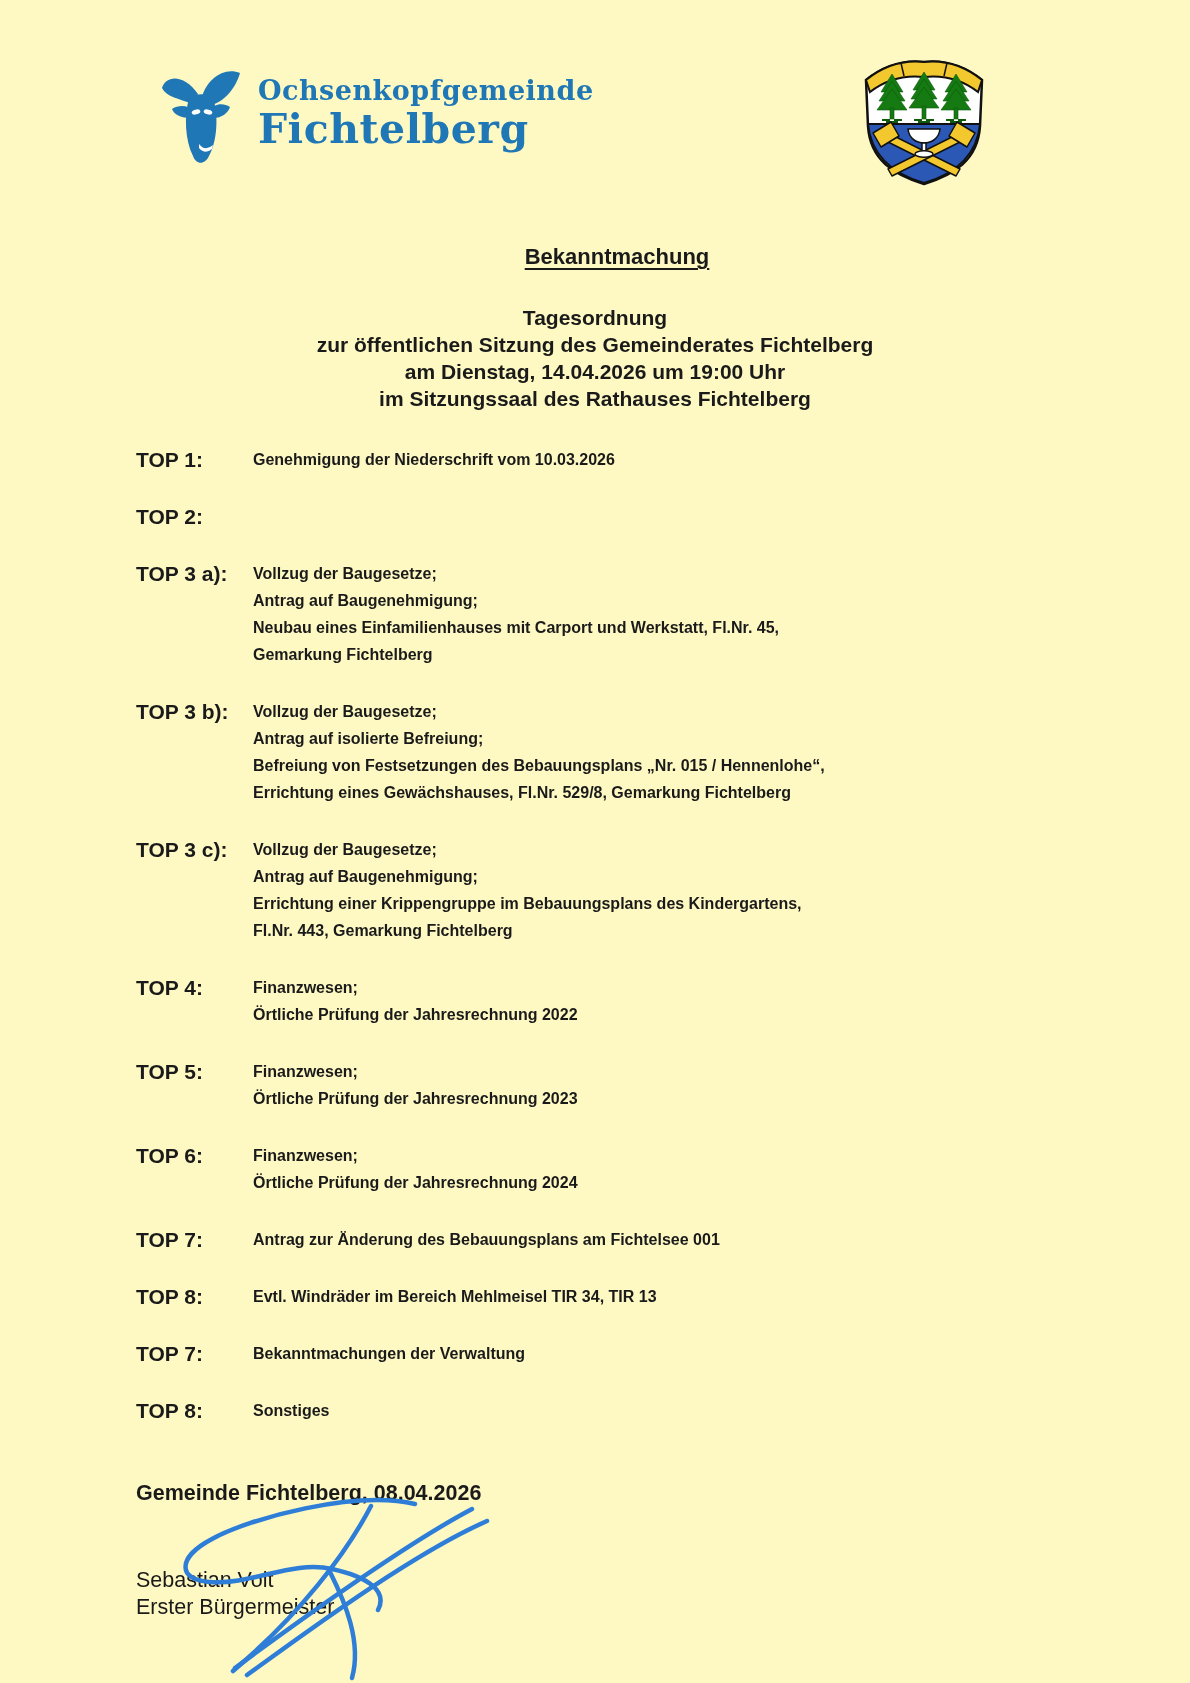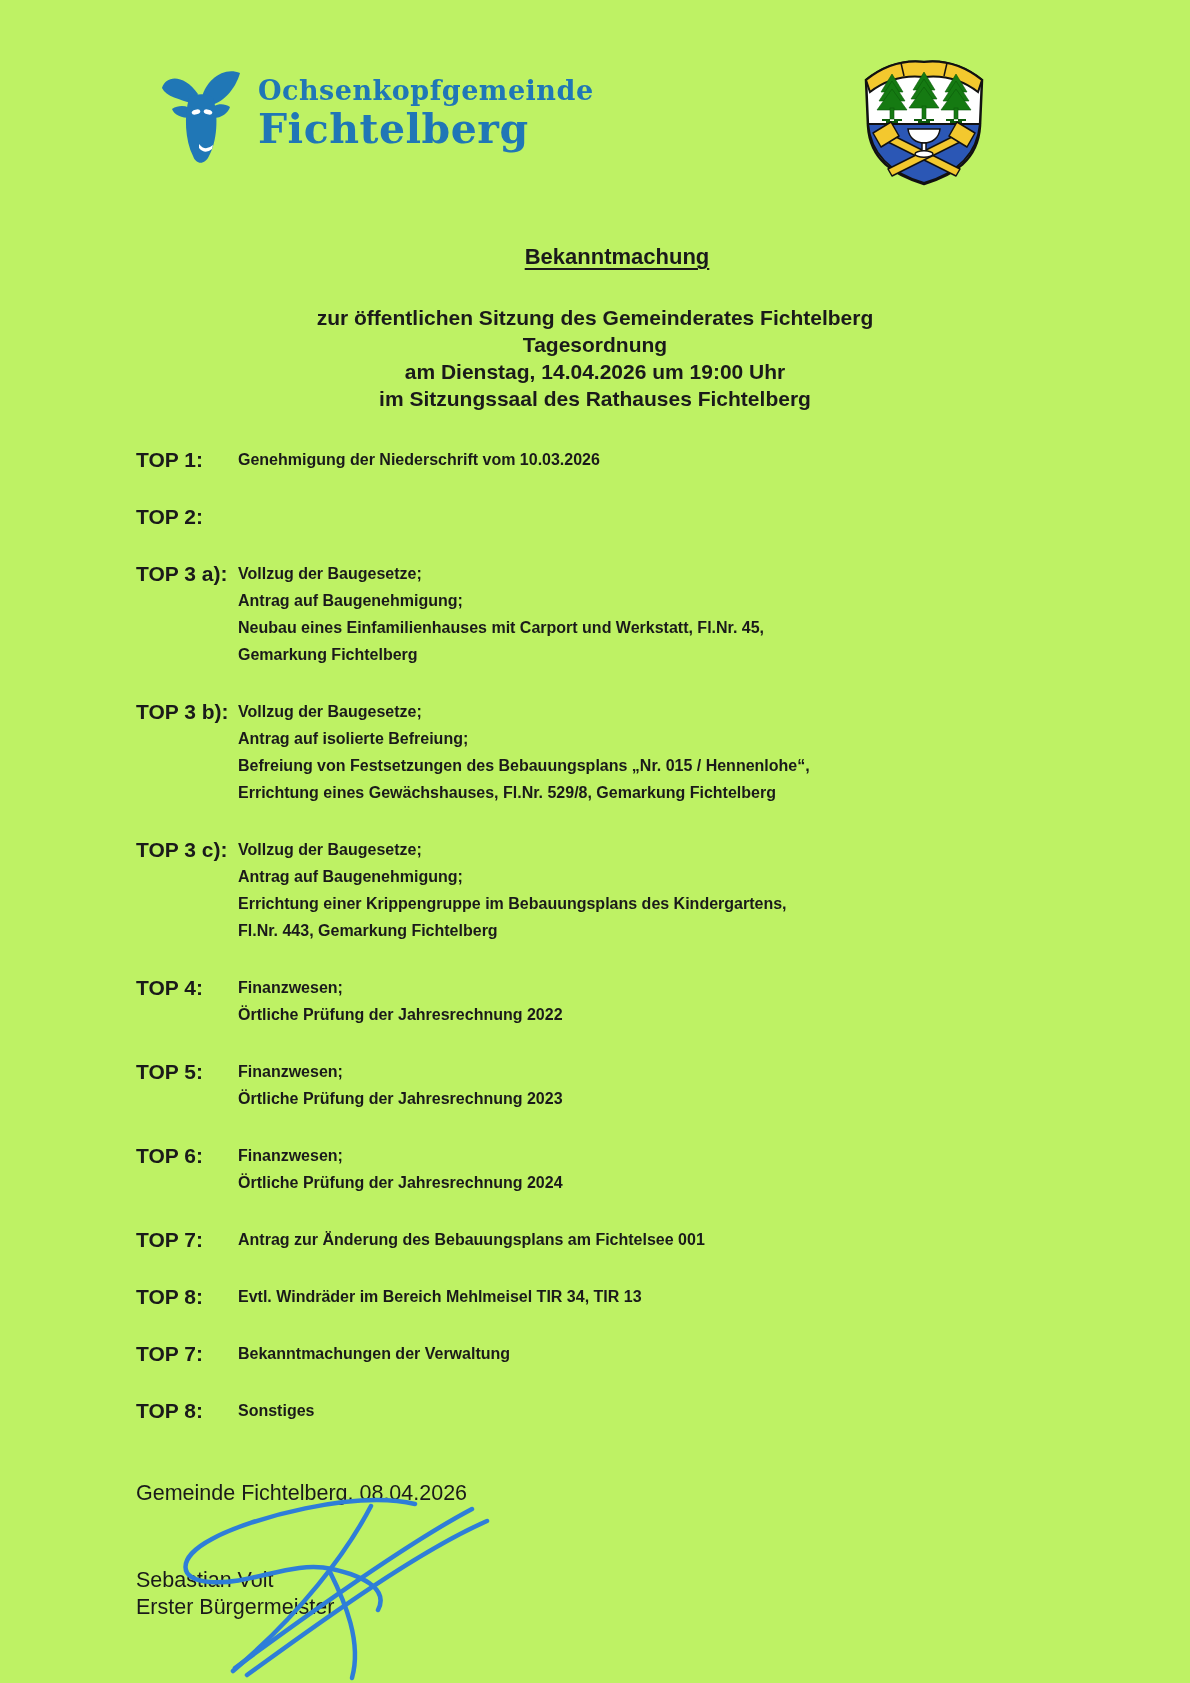--- a/index.html
+++ b/index.html
@@ -1,19 +1,19 @@
 <!DOCTYPE html>
 <html><head>
 <meta charset="utf-8">
 <style>
   html,body { margin:0; padding:0; background:#ffffff; }
   .page {
     position:relative;
     width:1190px; height:1683px;
-    background:#bef264;
+    background:#fef9c3;
     overflow:hidden;
     font-family:"Liberation Sans", sans-serif;
     color:#1a1a1a;
   }
 
   
   .logo-block {
     position:absolute; left:158px; top:68px;
     display:flex; align-items:flex-start; gap:14px;
   }
@@ -42,35 +42,35 @@
     padding-left:22px;
   }
   .intro {
     position:absolute; top:304px; left:0; width:100%;
     text-align:center;
     font-size:21px; font-weight:bold; line-height:27px;
   }
 
   
   .agenda { position:absolute; left:136px; top:446px; width:1010px; }
-  .agenda-row { display:flex; margin-bottom:30px; }
+  .agenda-row { display:flex; margin-bottom:30px;gap:15px; }
   .agenda-label {
     width:102px; flex:0 0 102px;
     font-size:21px; font-weight:bold; line-height:27px;
     white-space:nowrap;
   }
   .agenda-lines { flex:1; }
   .agenda-line {
     font-size:16px; font-weight:bold; line-height:27px;
     white-space:nowrap;
   }
 
   
   .footer { position:absolute; left:136px; top:1480px; }
-  .footer-date { font-size:21.5px; font-weight:normal; line-height:27px; }
+  .footer-date { font-size:21.5px; font-weight:bold; line-height:27px; }
   .footer-names { margin-top:60px; font-size:21.5px; font-weight:normal; line-height:27px; }
   .signature-svg {
     position:absolute; left:140px; top:1492px;
     width:400px; height:190px;
     pointer-events:none;
   }
 </style>
 </head>
 <body>
 
@@ -141,22 +141,22 @@
     <g fill="#ffffff" stroke="#111111" stroke-width="1.5">
       <path d="M52,81 L84,81 C83,90 76,95 68,95 C60,95 53,90 52,81 Z"></path>
       <rect x="66" y="95" width="4" height="9"></rect>
       <ellipse cx="68" cy="106" rx="9" ry="3.2"></ellipse>
     </g>
   </svg>
 
   <div class="doc-title">Bekanntmachung</div>
 
   <div class="intro">
+    <div>Tagesordnung</div>
     <div>zur öffentlichen Sitzung des Gemeinderates Fichtelberg</div>
-    <div>Tagesordnung</div>
     <div>am Dienstag, 14.04.2026 um 19:00 Uhr</div>
     <div>im Sitzungssaal des Rathauses Fichtelberg</div>
   </div>
 
   <div class="agenda">
 
     <div class="agenda-row">
       <div class="agenda-label">TOP 1:</div>
       <div class="agenda-lines">
         <div class="agenda-line">Genehmigung der Niederschrift vom 10.03.2026</div>

